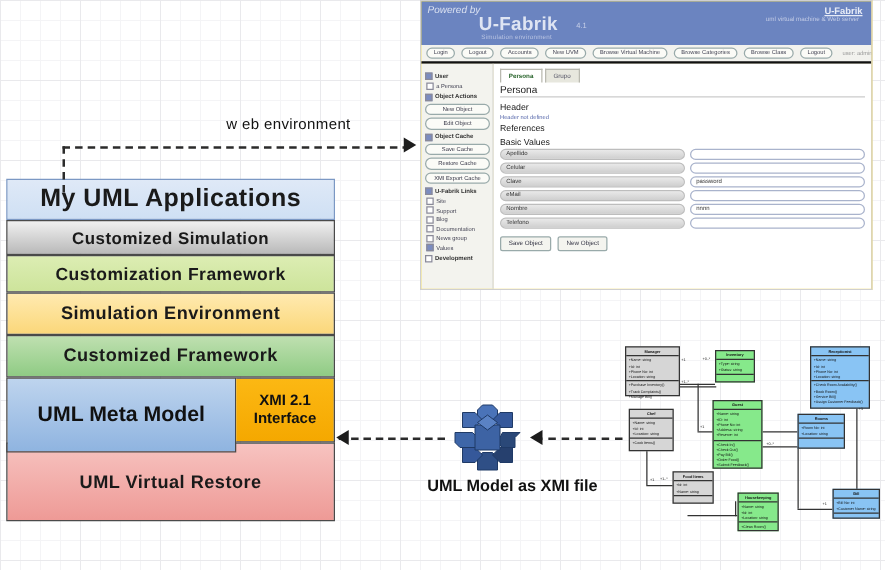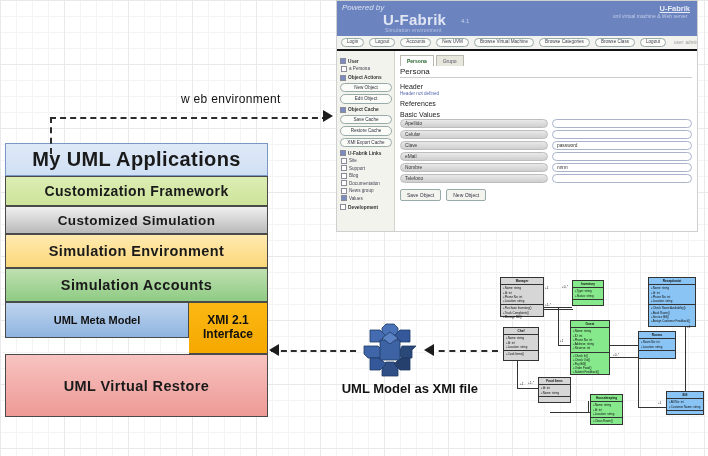--- a/index.html
+++ b/index.html
@@ -29,24 +29,24 @@
   .blk.b2{height:28px;font-size:13.5px;
     background:linear-gradient(to bottom,#f0f0f0,#b9b9b9);border-color:#4a4a4a;}
   .blk.b3{height:30px;font-size:14px;
     background:linear-gradient(to bottom,#dcedb3,#cde49b);border-color:#4a4a4a;}
   .blk.b4{height:34px;font-size:14.5px;
     background:linear-gradient(to bottom,#ffeab0,#fbd77a);border-color:#4a4a4a;}
   .blk.b5{height:34px;font-size:14.5px;
     background:linear-gradient(to bottom,#bfe0b0,#8fcb84);border-color:#4a4a4a;}
   #row-meta{display:flex;height:52px;}
   #row-meta .metablk{
-    box-sizing:border-box;flex:0 0 184px;height:36px;border:1px solid #4a4a4a;
+    box-sizing:border-box;flex:0 0 184px;height:60px;border:1px solid #4a4a4a;
     background:linear-gradient(to bottom,#bed4ee,#8fb4e0);
     display:flex;align-items:center;justify-content:center;
-    font-weight:bold;font-size:11px;color:#111;
+    font-weight:bold;font-size:17px;color:#111;
   }
   #row-meta .xmiblk{
     box-sizing:border-box;flex:1 1 auto;height:52px;border:1px solid #4a4a4a;border-left:none;
     background:linear-gradient(to bottom,#fcb813,#f5a800);
     display:flex;flex-direction:column;align-items:center;justify-content:center;
     font-weight:bold;font-size:12px;color:#111;line-height:1.15;
   }
   .blk.b7{height:63px;font-size:14.5px;
     background:linear-gradient(to bottom,#f7c3c0,#ee9a96);border-color:#4a4a4a;}
 
@@ -116,24 +116,24 @@
   .uc.green{background:#86e98b;}
   .uc.blue{background:#89c4f4;}
   .ul{position:absolute;background:#333;}
   .umult{position:absolute;font-size:3px;color:#222;}
 </style>
 </head>
 <body>
 
 <div class="layer" id="stack">
   <div class="blk b1">My UML Applications</div>
+  <div class="blk b2">Customized Simulation</div>
   <div class="blk b3">Customization Framework</div>
-  <div class="blk b2">Customized Simulation</div>
   <div class="blk b4">Simulation Environment</div>
-  <div class="blk b5">Simulation Accounts</div>
+  <div class="blk b5">Customized Framework</div>
   <div id="row-meta">
     <div class="metablk">UML Meta Model</div>
     <div class="xmiblk">
       <span>XMI 2.1</span>
       <span>Interface</span>
     </div>
   </div>
   <div class="blk b7">UML Virtual Restore</div>
 </div>
 

